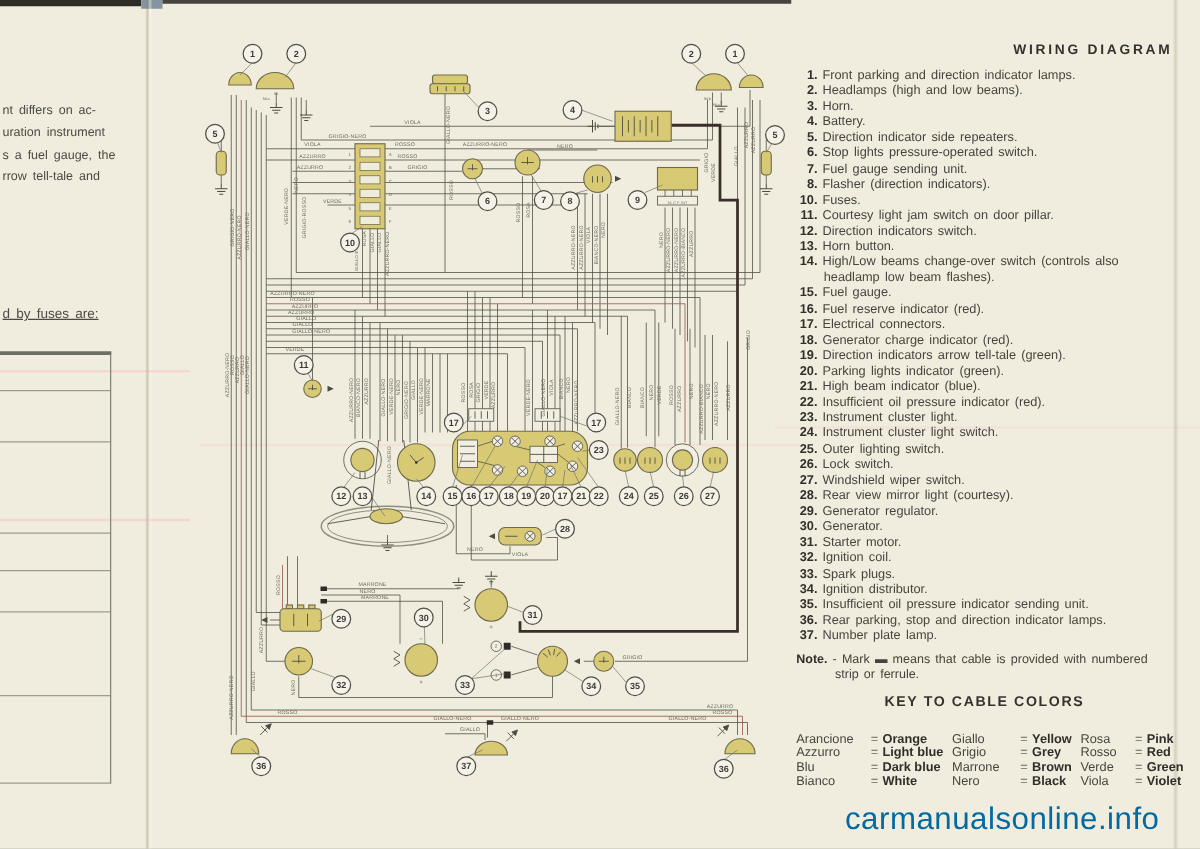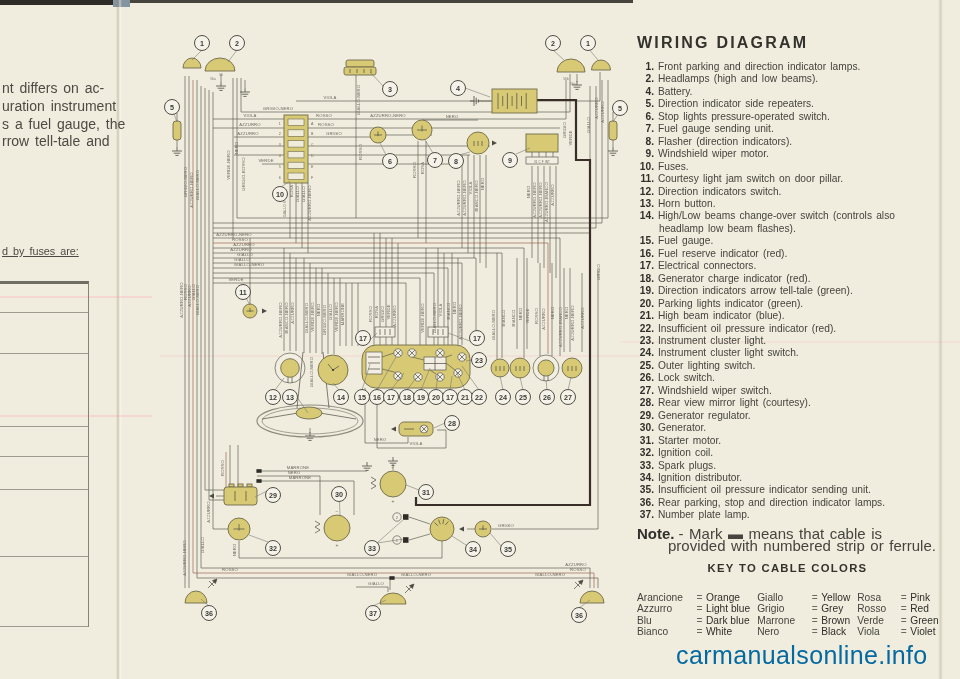--- a/index.html
+++ b/index.html
@@ -8,21 +8,21 @@
   
   .tedge1{position:absolute;left:0;top:0;width:113px;height:5px;background:#2e2c27;}
   .tedge2{position:absolute;left:113px;top:0;width:17px;height:7px;background:#8494a0;}
   .tedge3{position:absolute;left:130px;top:0;width:503px;height:3px;background:#46443d;}
   .crease{position:absolute;left:116px;top:0;width:6px;height:679px;
           background:linear-gradient(90deg,rgba(139,115,75,0),rgba(139,115,75,.32),rgba(255,255,250,.45),rgba(139,115,75,0));}
   .crease2{position:absolute;left:938px;top:0;width:5px;height:679px;
           background:linear-gradient(90deg,rgba(120,108,80,0),rgba(120,108,80,.22),rgba(120,108,80,0));}
   .scanline{position:absolute;height:1.6px;background:#ff9fae;}
   
-  .ltext{position:absolute;left:2px;top:80px;font-size:14px;line-height:17.8px;
+  .ltext{position:absolute;left:2px;top:80px;font-size:10px;line-height:17.8px;
          color:#4c4a44;word-spacing:2px;white-space:nowrap;}
   .lfuses{position:absolute;left:2px;top:245px;font-size:10.8px;color:#4c4a44;word-spacing:2px;text-decoration:underline;}
   .ltable{position:absolute;left:-2px;top:281px;width:90px;
           border-top:3px solid #6e6e64;border-right:1.4px solid #83837a;}
   .ltable .trow{border-bottom:1px solid #9b9b90;}
   
   #diagram{position:absolute;left:160px;top:25px;width:480px;height:615px;}
   .wire{fill:none;stroke:#55544b;stroke-width:.65;}
   .wire.red{stroke:#9a584c;}
   .cable{fill:none;stroke:#3a2f28;stroke-width:2.2;}
@@ -32,36 +32,36 @@
   .compline{stroke:#4c4b42;stroke-width:.7;fill:none;}
   .leader{stroke:#72716a;stroke-width:.55;fill:none;}
   .callout-c{fill:#f5f3e9;stroke:#504f46;stroke-width:1;}
   .callout-t{font:600 7.2px "Liberation Sans",sans-serif;fill:#3b3a33;}
   .wl{font-family:"Liberation Sans",sans-serif;fill:#6b6a5e;letter-spacing:.15px;}
   .mark{fill:#2e2c27;}
   .gnd{stroke:#4c4b42;stroke-width:.8;fill:none;}
   .arrowhead{fill:#4c4b42;}
   
   .legend{position:absolute;left:637px;top:34px;width:301px;color:#45443e;}
-  .legend h1{font-size:16px;letter-spacing:2.2px;text-align:left;margin:0 0 9px;color:#33322d;
+  .legend h1{font-size:11px;letter-spacing:2.2px;text-align:right;margin:0 0 9px;color:#33322d;
              font-weight:700;}
   .li{font-size:10.2px;line-height:12.45px;padding-left:22px;text-indent:-22px;word-spacing:1.4px;}
   .li .num{font-weight:700;color:#302f2b;display:inline-block;width:17px;text-align:right;
            margin-right:4px;text-indent:0;}
-  .note{margin-top:6px;font-size:15px;line-height:12.2px;padding-left:31px;text-indent:-31px;
+  .note{margin-top:6px;font-size:10px;line-height:12.2px;padding-left:31px;text-indent:-31px;
         word-spacing:1.4px;}
   .note .nlabel{font-weight:700;color:#302f2b;margin-right:4px;}
   .key-title{font-weight:700;font-size:11.3px;text-align:center;letter-spacing:1.3px;
              margin:10px 0 7px;color:#33322d;}
   .key{display:flex;font-size:10.2px;line-height:11.3px;color:#45443e;margin-top:18px;}
   .kcol{margin-right:7px;}
   .krow{display:flex;white-space:nowrap;}
   .kit{display:inline-block;}
   .keq{display:inline-block;width:13px;text-align:center;color:#6b6a60;}
-  .ken{font-weight:400;color:#2f2e2a;}
+  .ken{font-weight:700;color:#2f2e2a;}
   .kcol1 .kit{width:56px;} .kcol2 .kit{width:51px;} .kcol3 .kit{width:40px;}
   .wm{position:absolute;left:676px;top:641px;font-size:25px;color:#0369a1;letter-spacing:.4px;}
 </style>
 </head>
 <body>
 
 <div class="page">
   <div class="tedge1"></div>
   <div class="tedge2"></div>
   <div class="tedge3"></div>
@@ -880,26 +880,26 @@
           <text x="579" y="617.6" text-anchor="middle" class="callout-t">36</text>
         </g>
       </g>
     </svg>
 
   <div class="legend">
     <h1>WIRING  DIAGRAM</h1>
     <div id="legend-list">
         <div class="li"><span class="num">1.</span><span>Front parking and direction indicator lamps.</span></div>
         <div class="li"><span class="num">2.</span><span>Headlamps (high and low beams).</span></div>
+        <div class="li"><span class="num">3.</span><span>Horn.</span></div>
         <div class="li"><span class="num">4.</span><span>Battery.</span></div>
         <div class="li"><span class="num">5.</span><span>Direction indicator side repeaters.</span></div>
         <div class="li"><span class="num">6.</span><span>Stop lights pressure-operated switch.</span></div>
         <div class="li"><span class="num">7.</span><span>Fuel gauge sending unit.</span></div>
         <div class="li"><span class="num">8.</span><span>Flasher (direction indicators).</span></div>
-        <div class="li"><span class="num">9.</span><span>Windshield wiper motor.</span></div>
         <div class="li"><span class="num">10.</span><span>Fuses.</span></div>
         <div class="li"><span class="num">11.</span><span>Courtesy light jam switch on door pillar.</span></div>
         <div class="li"><span class="num">12.</span><span>Direction indicators switch.</span></div>
         <div class="li"><span class="num">13.</span><span>Horn button.</span></div>
         <div class="li"><span class="num">14.</span><span>High/Low beams change-over switch (controls also headlamp low beam flashes).</span></div>
         <div class="li"><span class="num">15.</span><span>Fuel gauge.</span></div>
         <div class="li"><span class="num">16.</span><span>Fuel reserve indicator (red).</span></div>
         <div class="li"><span class="num">17.</span><span>Electrical connectors.</span></div>
         <div class="li"><span class="num">18.</span><span>Generator charge indicator (red).</span></div>
         <div class="li"><span class="num">19.</span><span>Direction indicators arrow tell-tale (green).</span></div>

